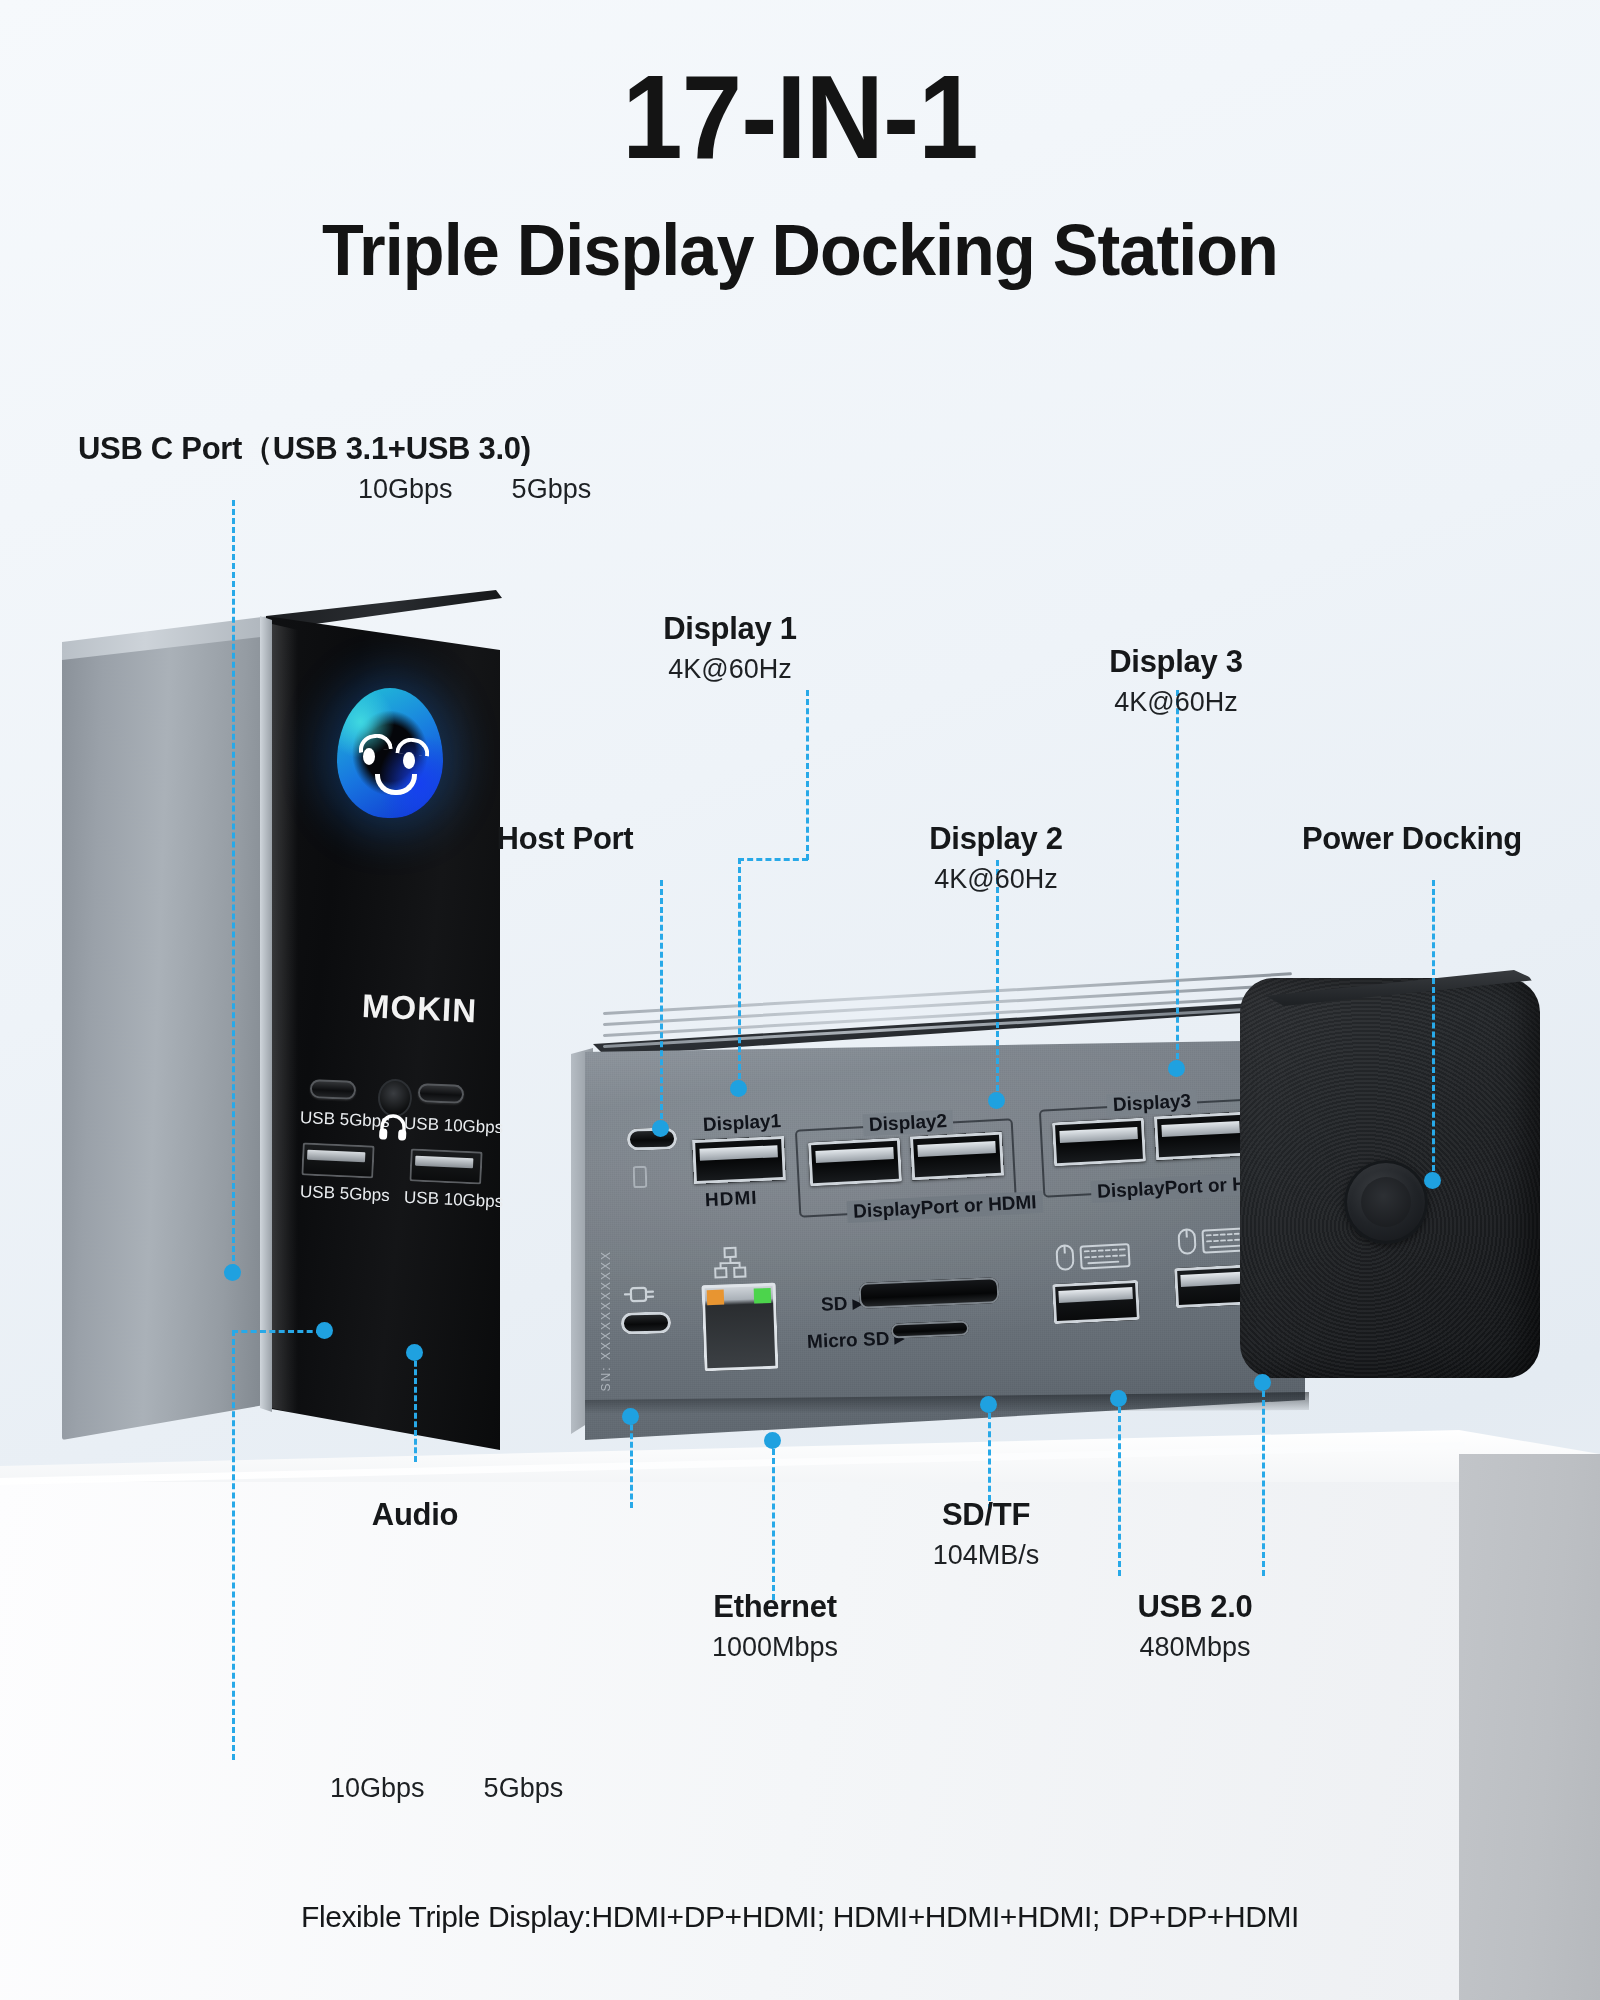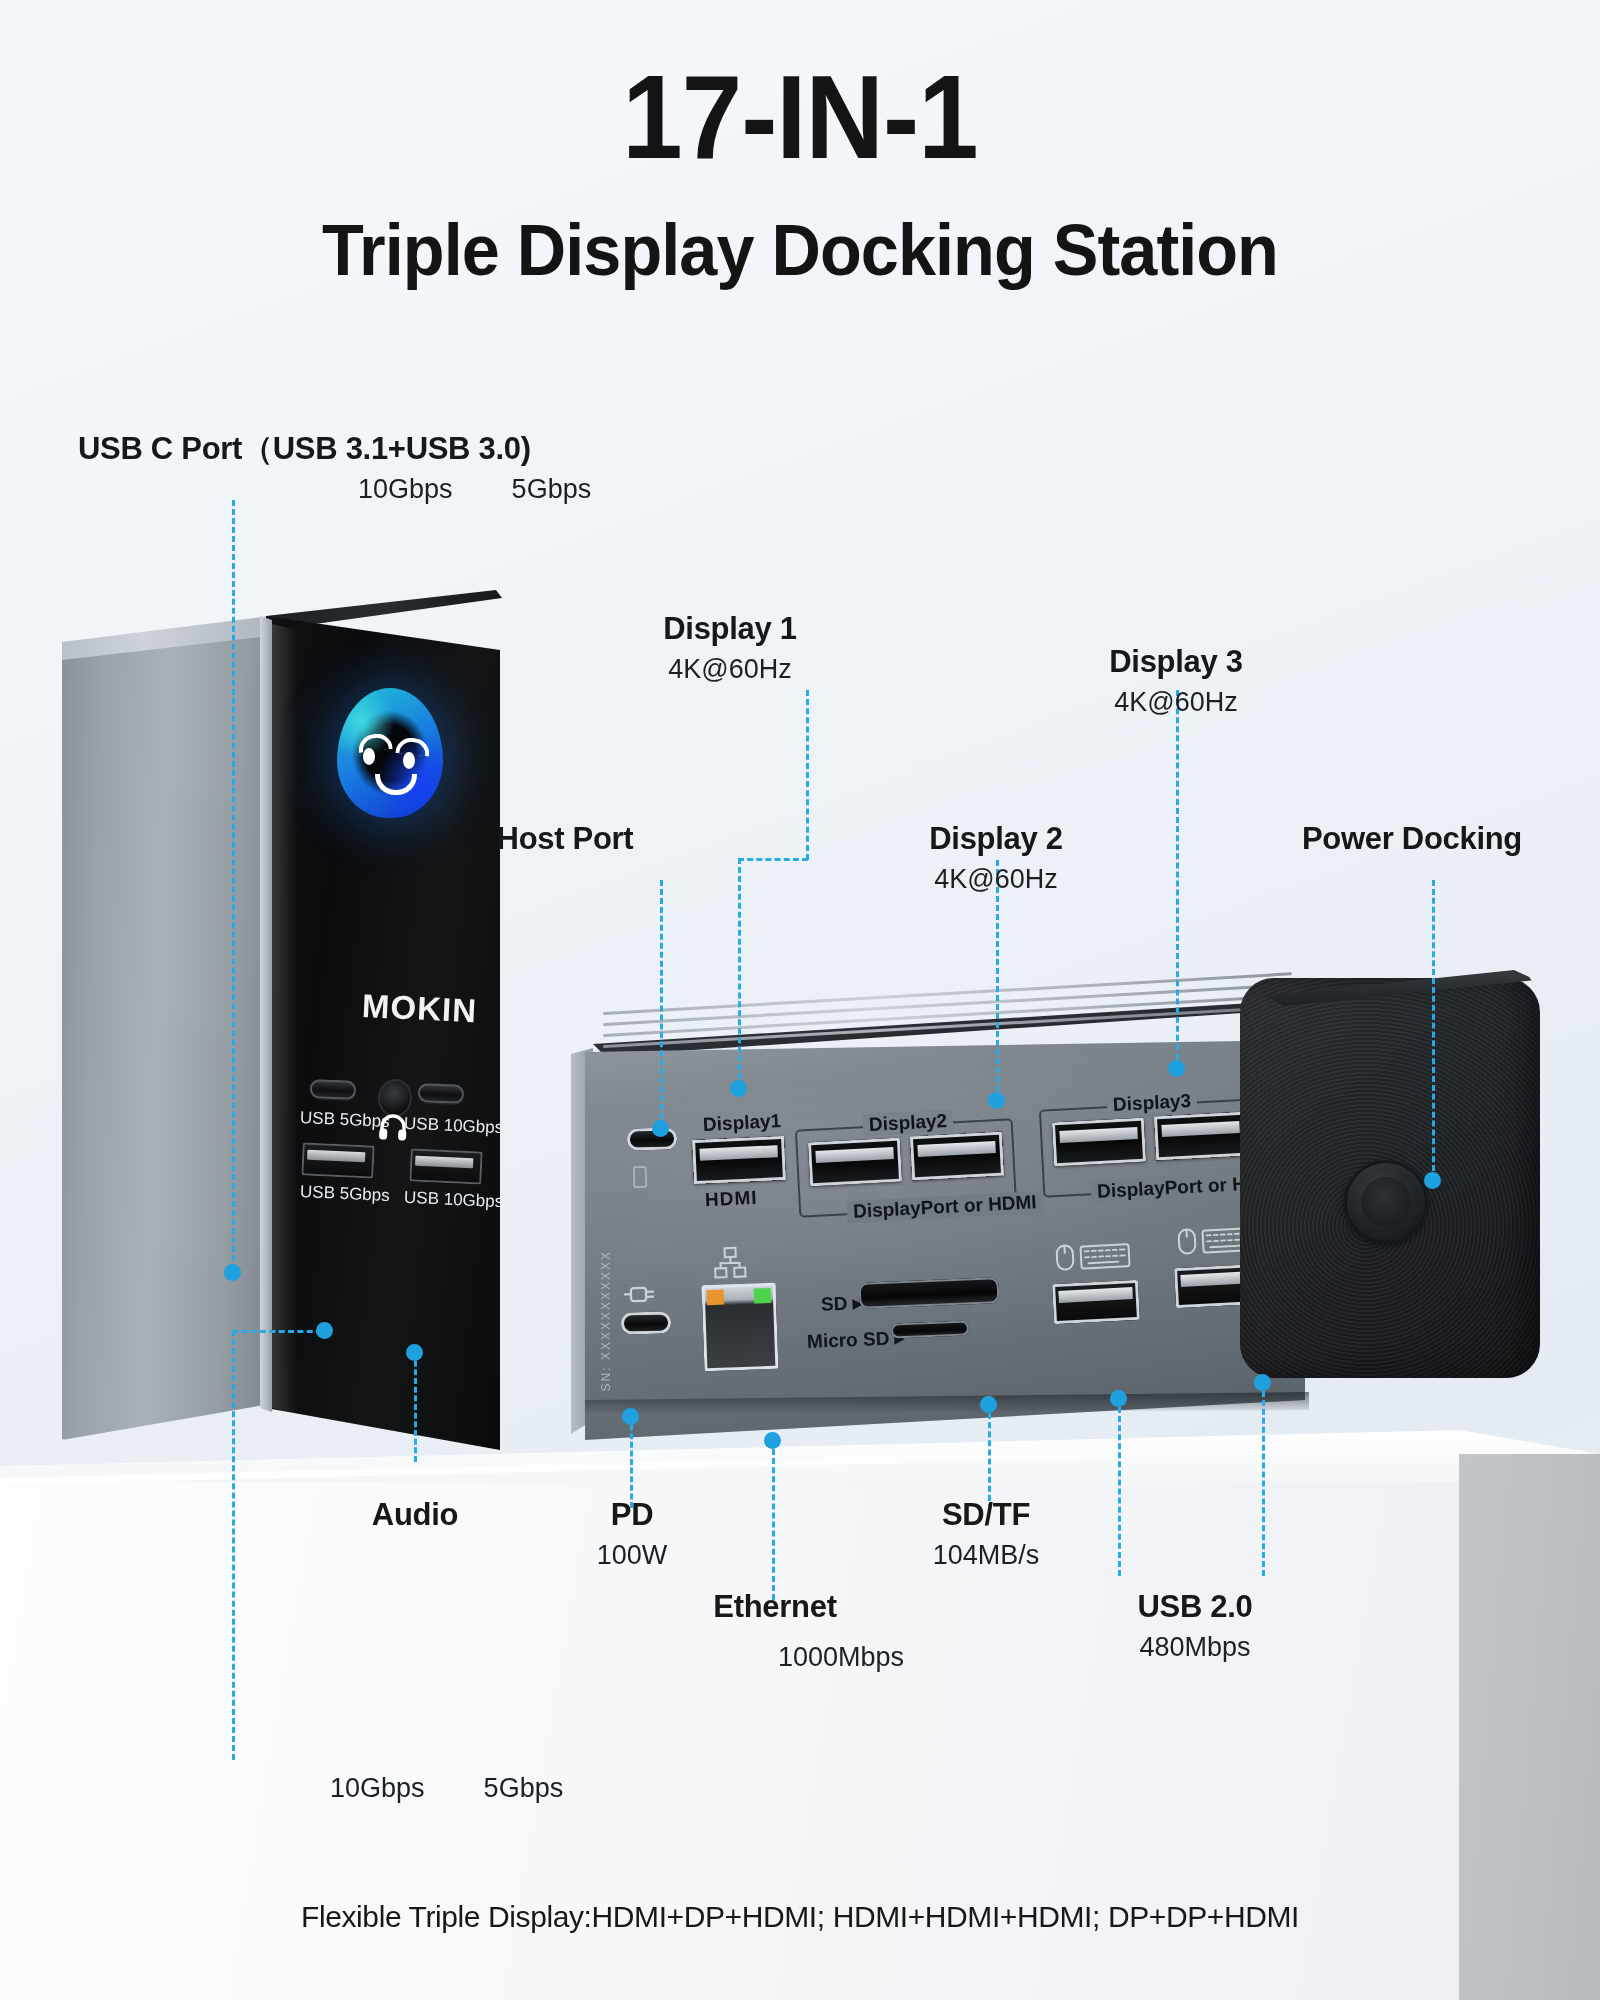--- a/index.html
+++ b/index.html
@@ -466,28 +466,24 @@
   </div>
 
   <div class="callout ctr" style="left:1262px;top:822px;width:300px;">
     <div class="hd">Power Docking</div>
   </div>
 
   <div class="callout ctr" style="left:290px;top:1498px;width:250px;">
     <div class="hd">Audio</div>
   </div>
 
-  <div class="callout ctr" style="left:538px;top:1498px;width:188px;">
-    <div class="hd">PD</div>
-    <div class="sb" style="margin-top:6px;">100W</div>
-  </div>
 
   <div class="callout ctr" style="left:646px;top:1590px;width:258px;">
     <div class="hd">Ethernet</div>
-    <div class="sb" style="margin-top:16px;text-align:right;">1000Mbps</div>
+    <div class="sb" style="margin-top:6px;">1000Mbps</div>
   </div>
 
   <div class="callout ctr" style="left:866px;top:1498px;width:240px;">
     <div class="hd">SD/TF</div>
     <div class="sb" style="margin-top:6px;">104MB/s</div>
   </div>
 
   <div class="callout ctr" style="left:1070px;top:1590px;width:250px;">
     <div class="hd">USB 2.0</div>
     <div class="sb" style="margin-top:6px;">480Mbps</div>

